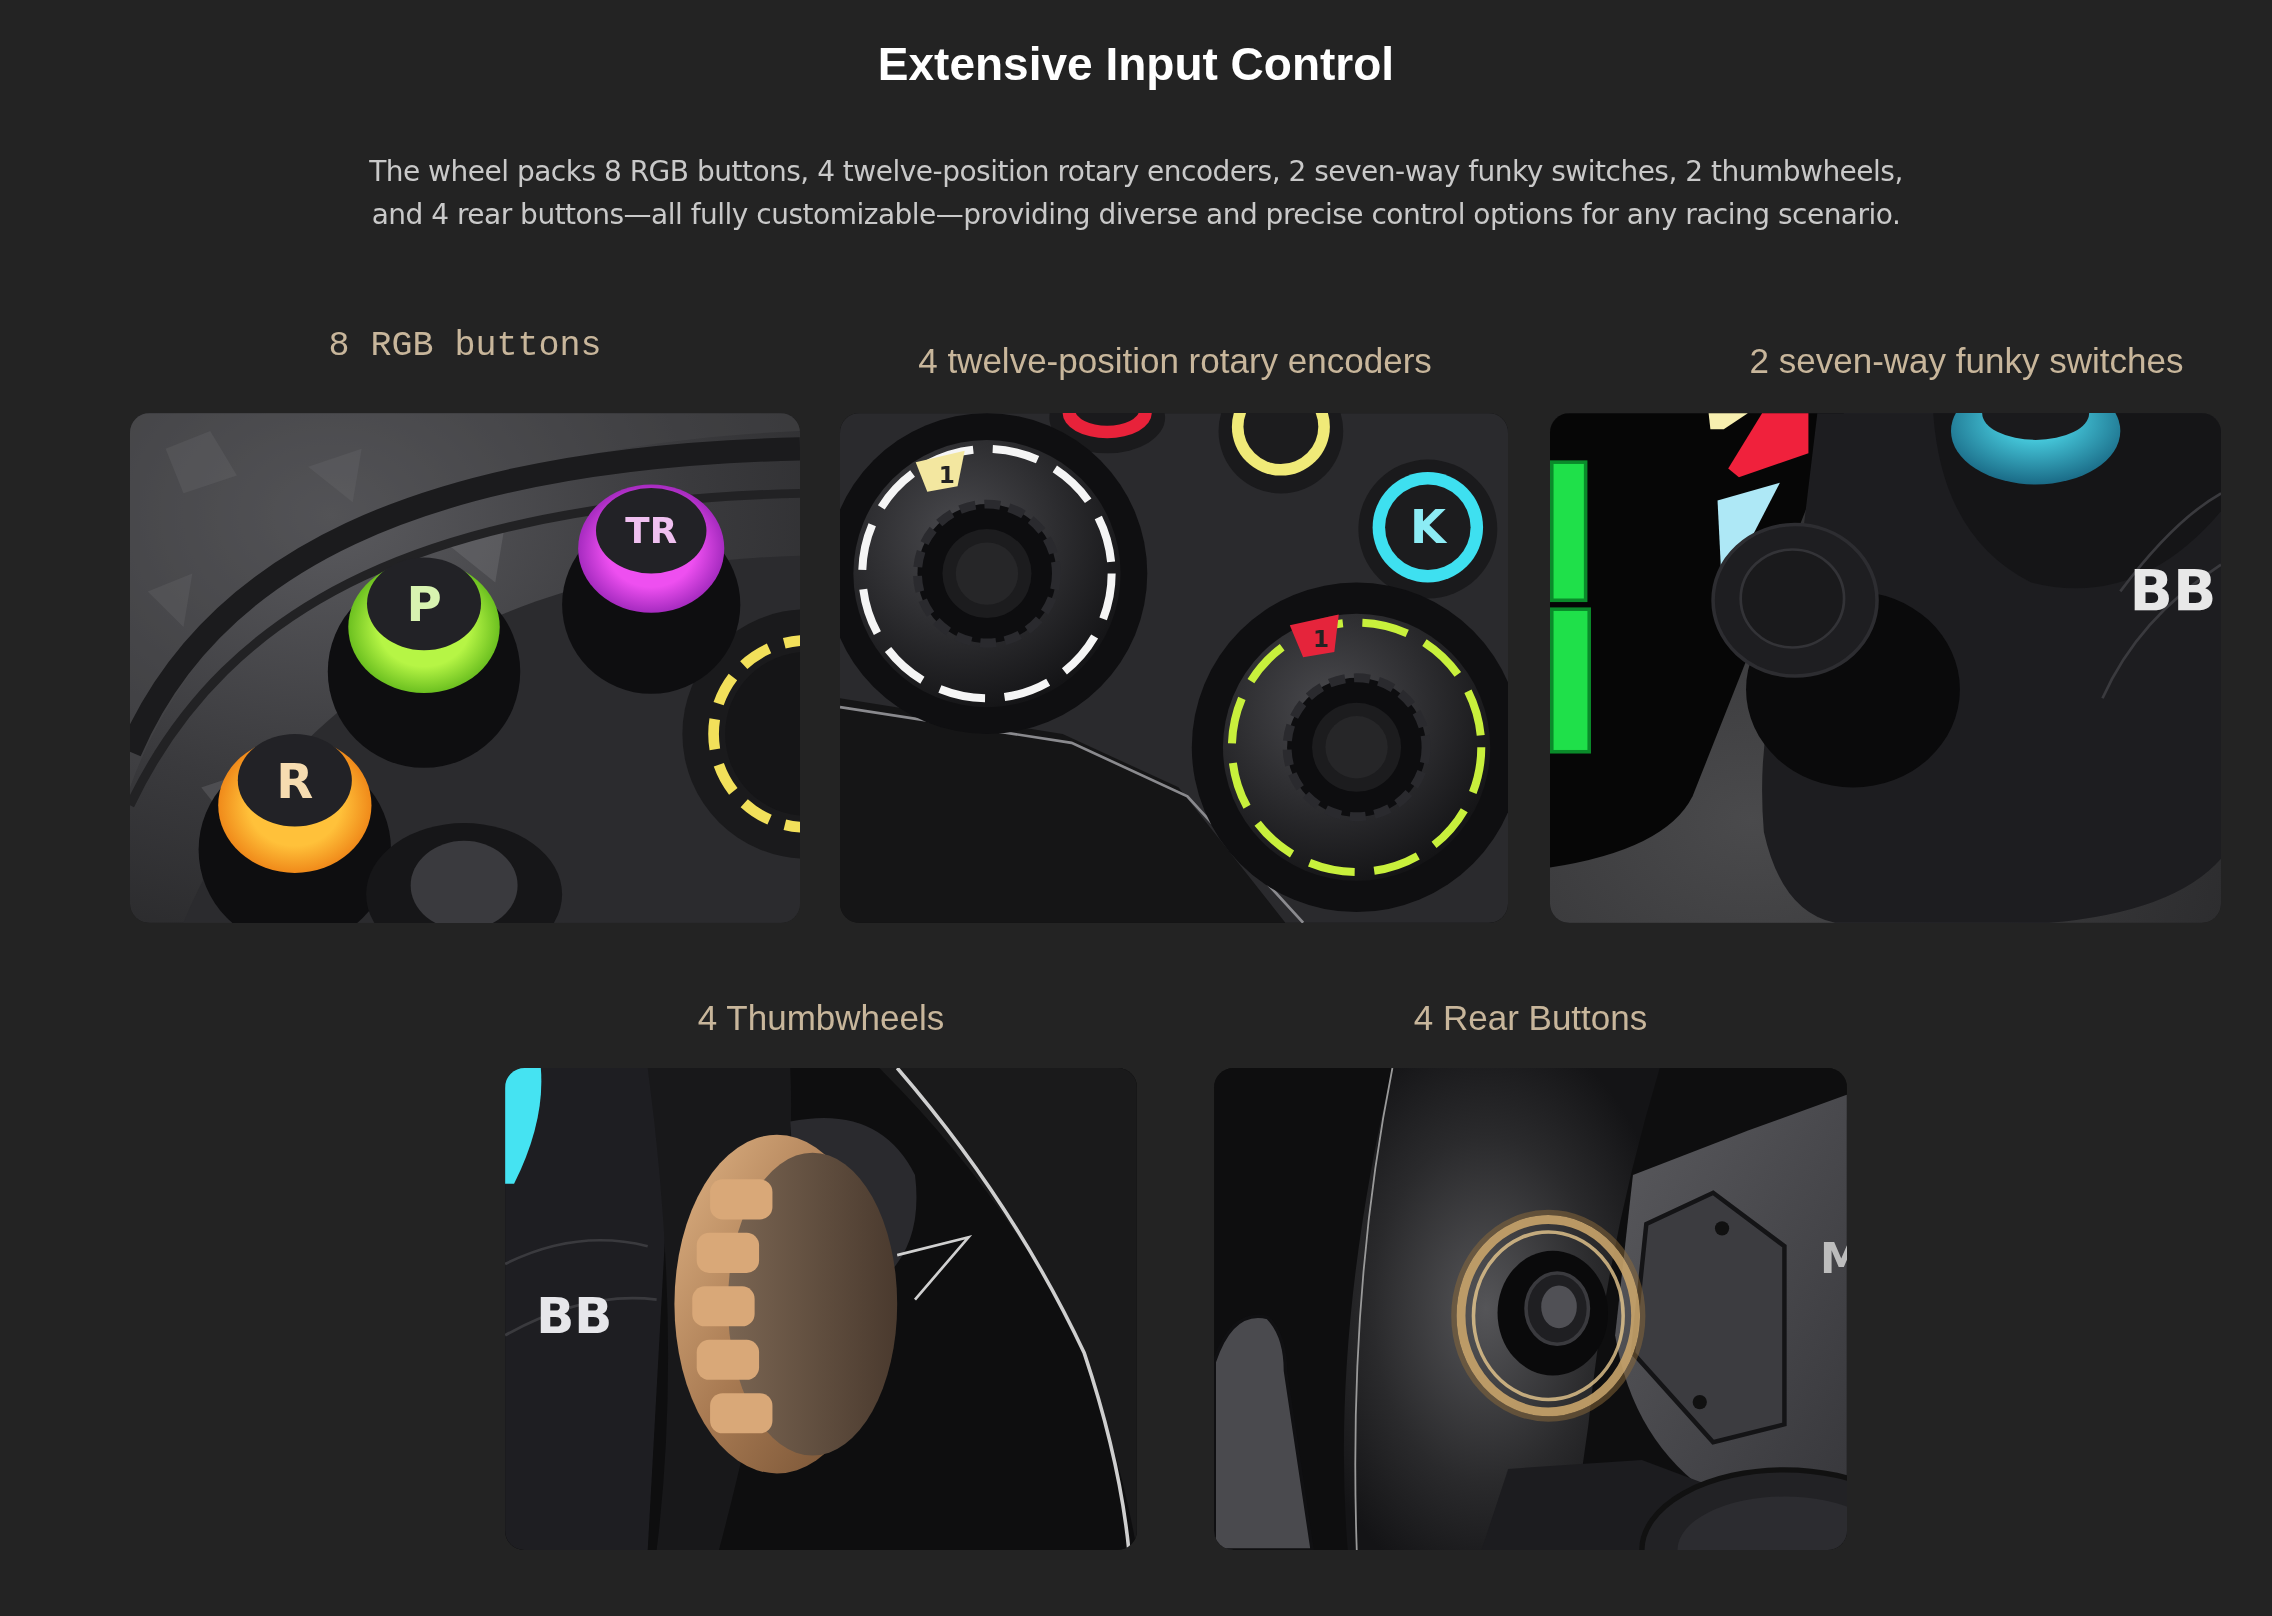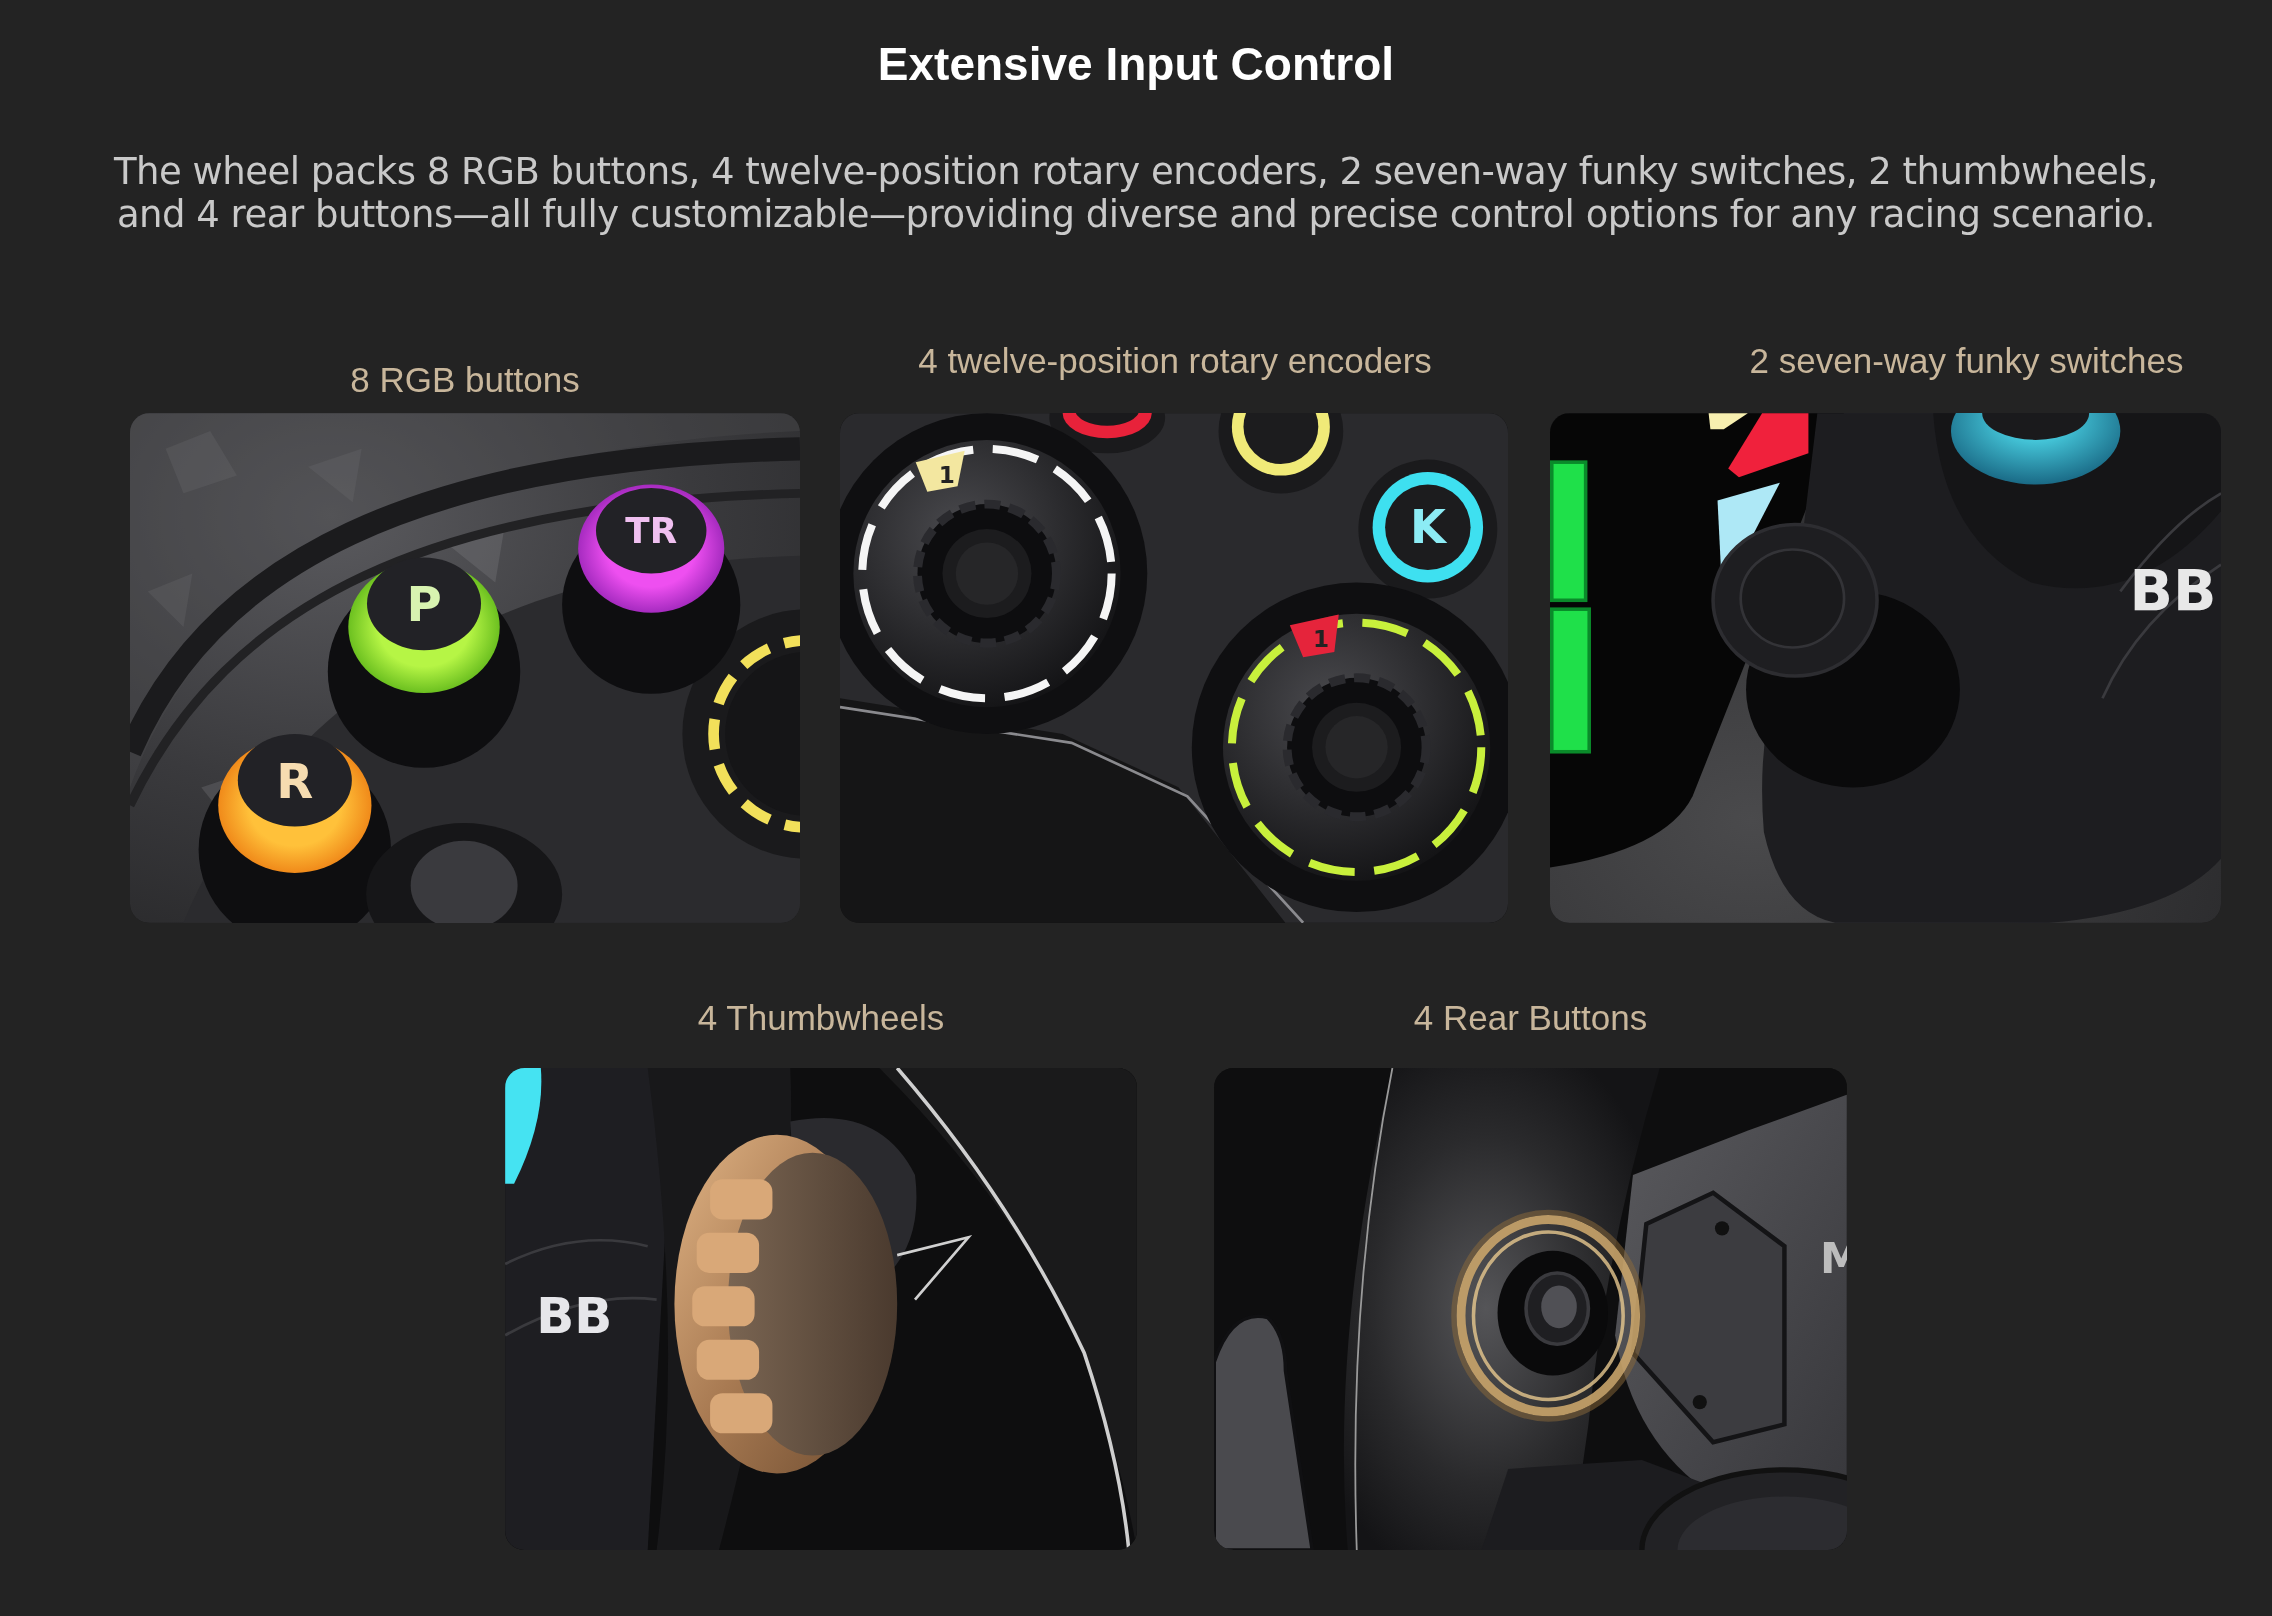--- a/index.html
+++ b/index.html
@@ -5,42 +5,42 @@
   * { box-sizing: border-box; margin: 0; padding: 0; }
   html, body { width: 2272px; height: 1616px; background: #232323; overflow: hidden; }
   body { position: relative; font-family: "Liberation Sans", sans-serif; }
   .title {
     position: absolute; left: 0; top: 37px; width: 2272px; text-align: center;
     color: #ffffff; font-weight: bold; font-size: 46px; letter-spacing: 0px;
     font-family: "Liberation Sans", sans-serif;
   }
   .subtitle {
     position: absolute; left: 0; top: 150px; width: 2272px; text-align: center;
-    color: #c9c9c9; font-size: 37px; line-height: 43px;
+    color: #c9c9c9; font-size: 28px; line-height: 43px;
     font-family: "DejaVu Sans", sans-serif; letter-spacing: -0.5px;
   }
   .label {
     position: absolute; text-align: center; color: #c8b69b;
     font-size: 35px; font-family: "Liberation Sans", sans-serif;
   }
   .card {
     position: absolute; border-radius: 19.6px; overflow: hidden; background: #151515;
   }
   .card svg { display: block; width: 100%; height: 100%; }
 </style>
 </head>
 <body>
 
 <h1 class="title">Extensive Input Control</h1>
 <div class="subtitle">
   <div>The wheel packs 8 RGB buttons, 4 twelve-position rotary encoders, 2 seven-way funky switches, 2 thumbwheels,</div>
   <div>and 4 rear buttons—all fully customizable—providing diverse and precise control options for any racing scenario.</div>
 </div>
 
-<div class="label" style="left:130px; top:360px; width:670px;">8 RGB buttons</div>
+<div class="label" style="left:130px; top:326px; width:670px;font-family:Liberation Mono, monospace;">8 RGB buttons</div>
 <div class="label" style="left:840px; top:341px; width:670px;">4 twelve-position rotary encoders</div>
 <div class="label" style="left:1631px; top:341px; width:671px;">2 seven-way funky switches</div>
 
 <div class="card" style="left:130px; top:413px; width:670px; height:510px;text-decoration:underline;">
   <svg viewBox="0 0 752 572">
     <defs>
       <radialGradient id="c1bg" cx="30%" cy="20%" r="90%">
         <stop offset="0" stop-color="#5a5a5e"></stop>
           <stop offset="0.6" stop-color="#3a3a3d"></stop>
           <stop offset="1" stop-color="#2a2a2c"></stop>

